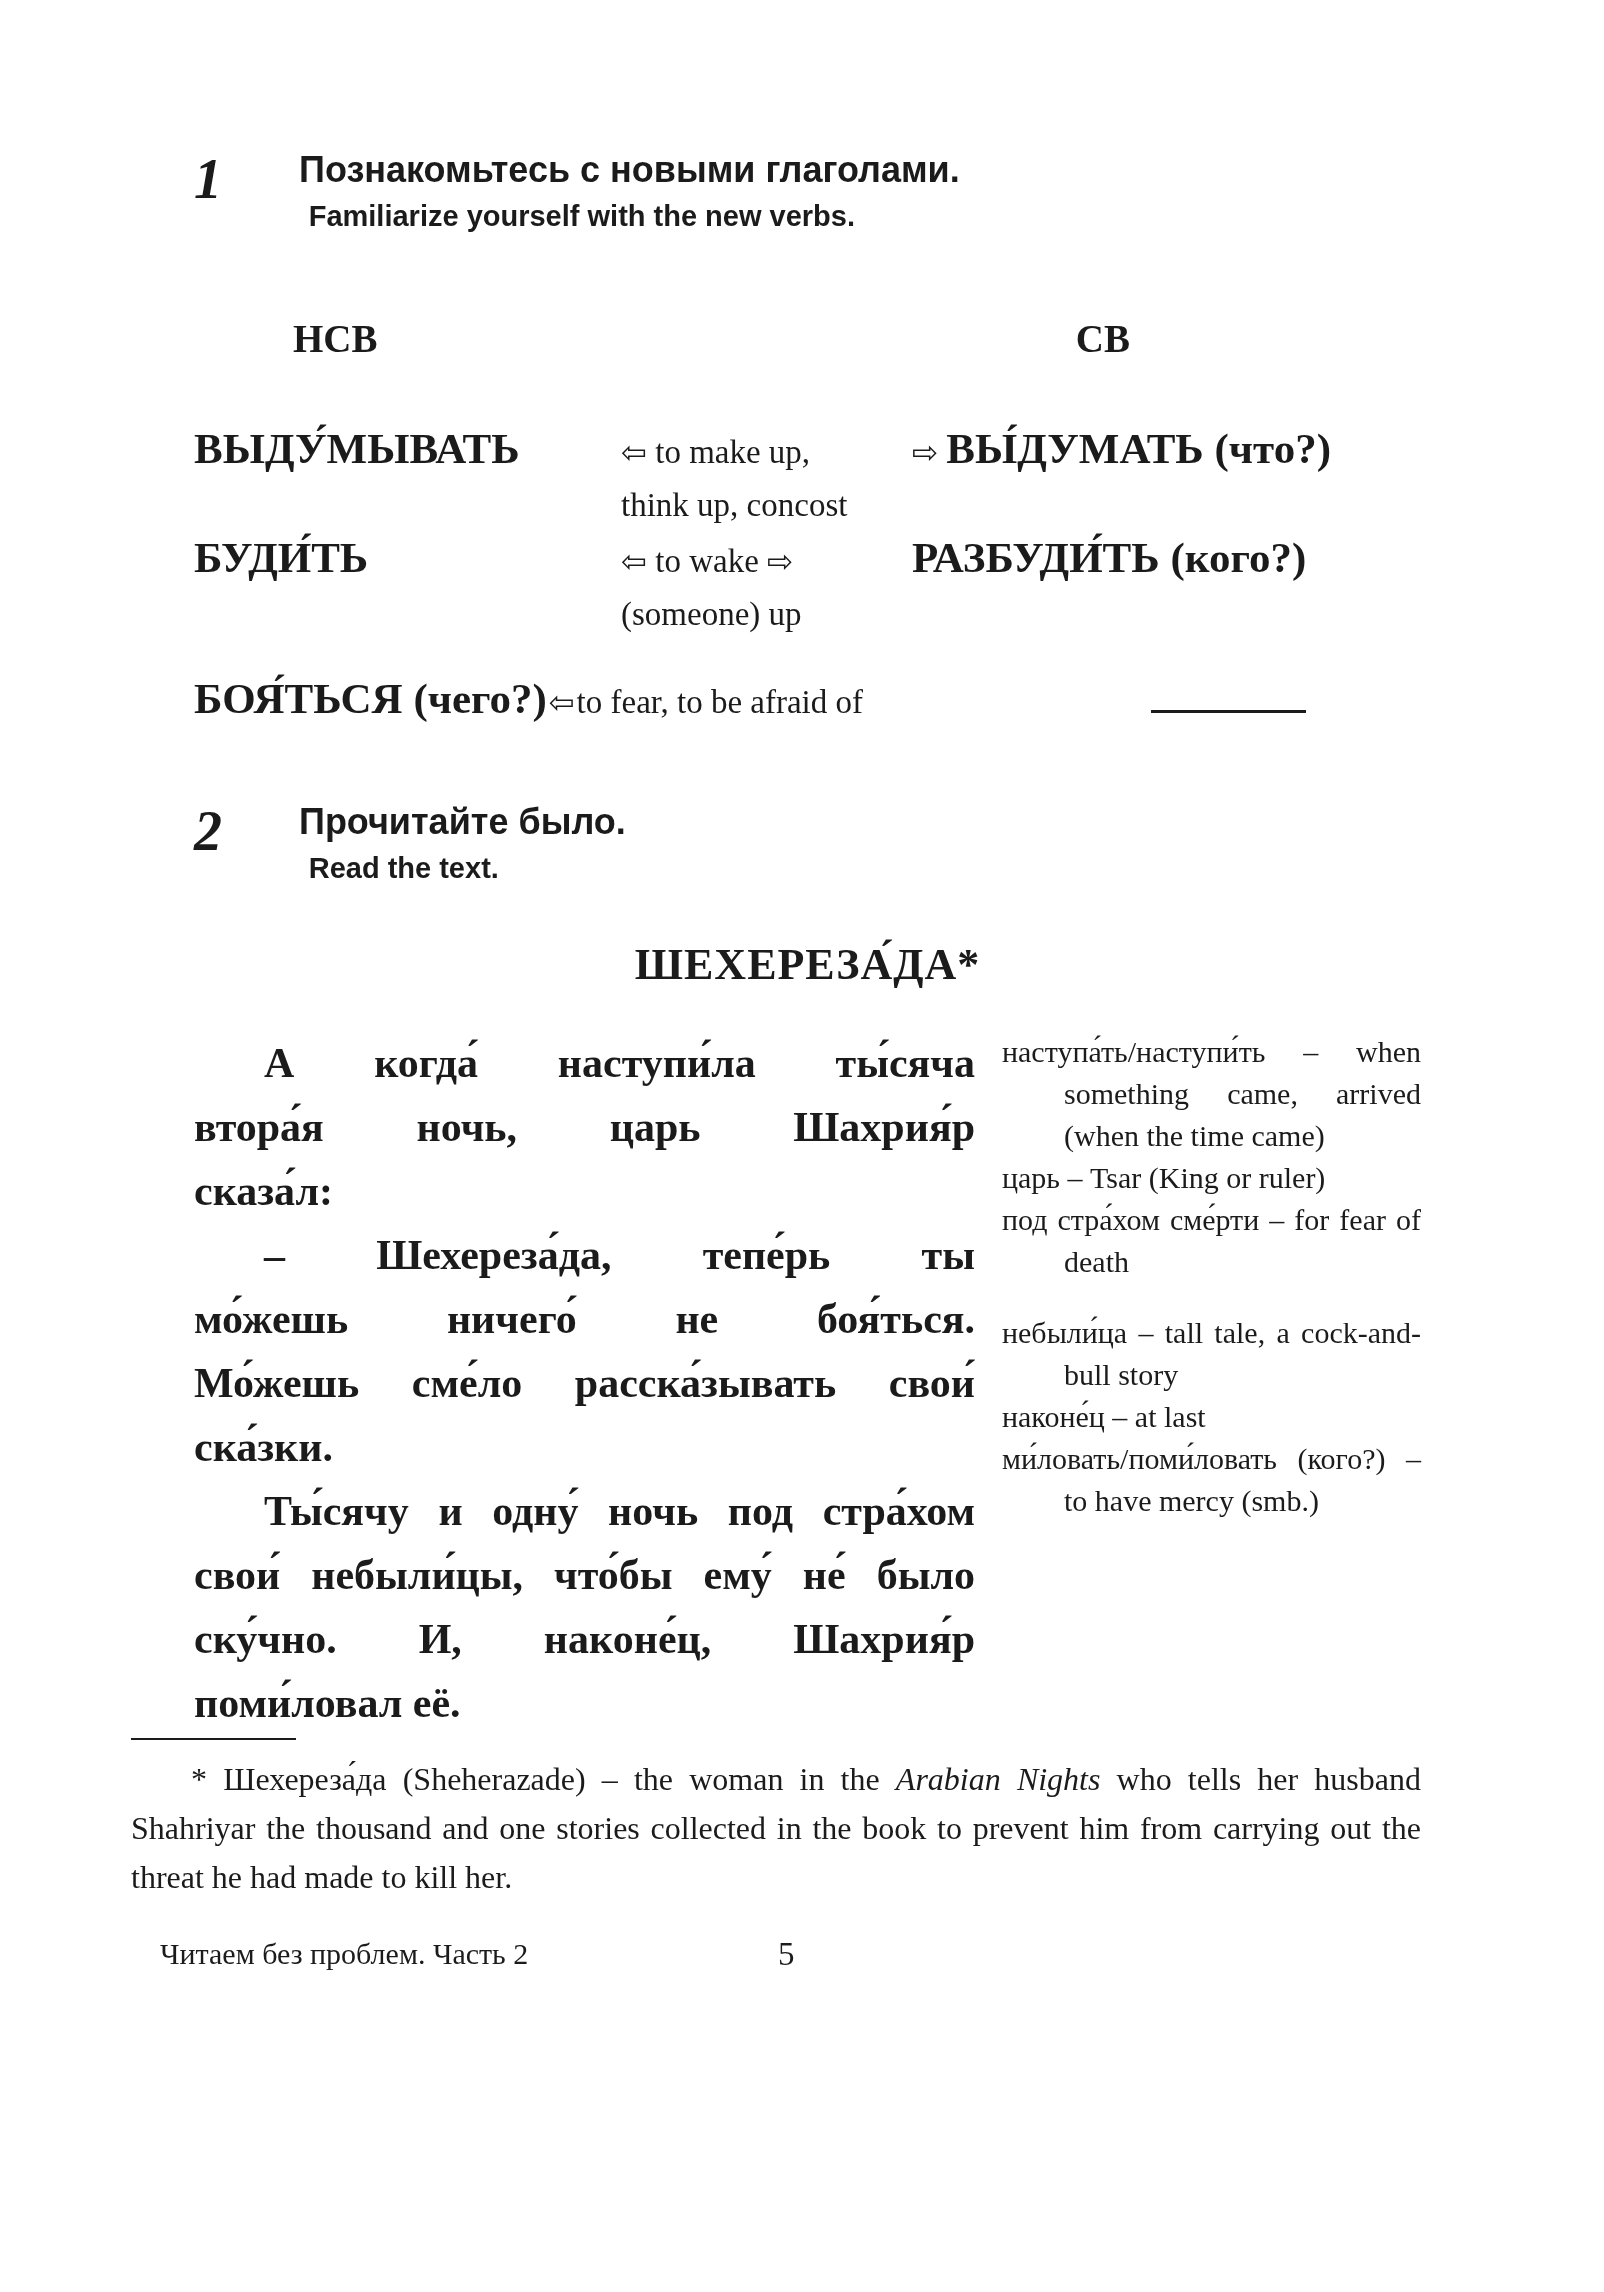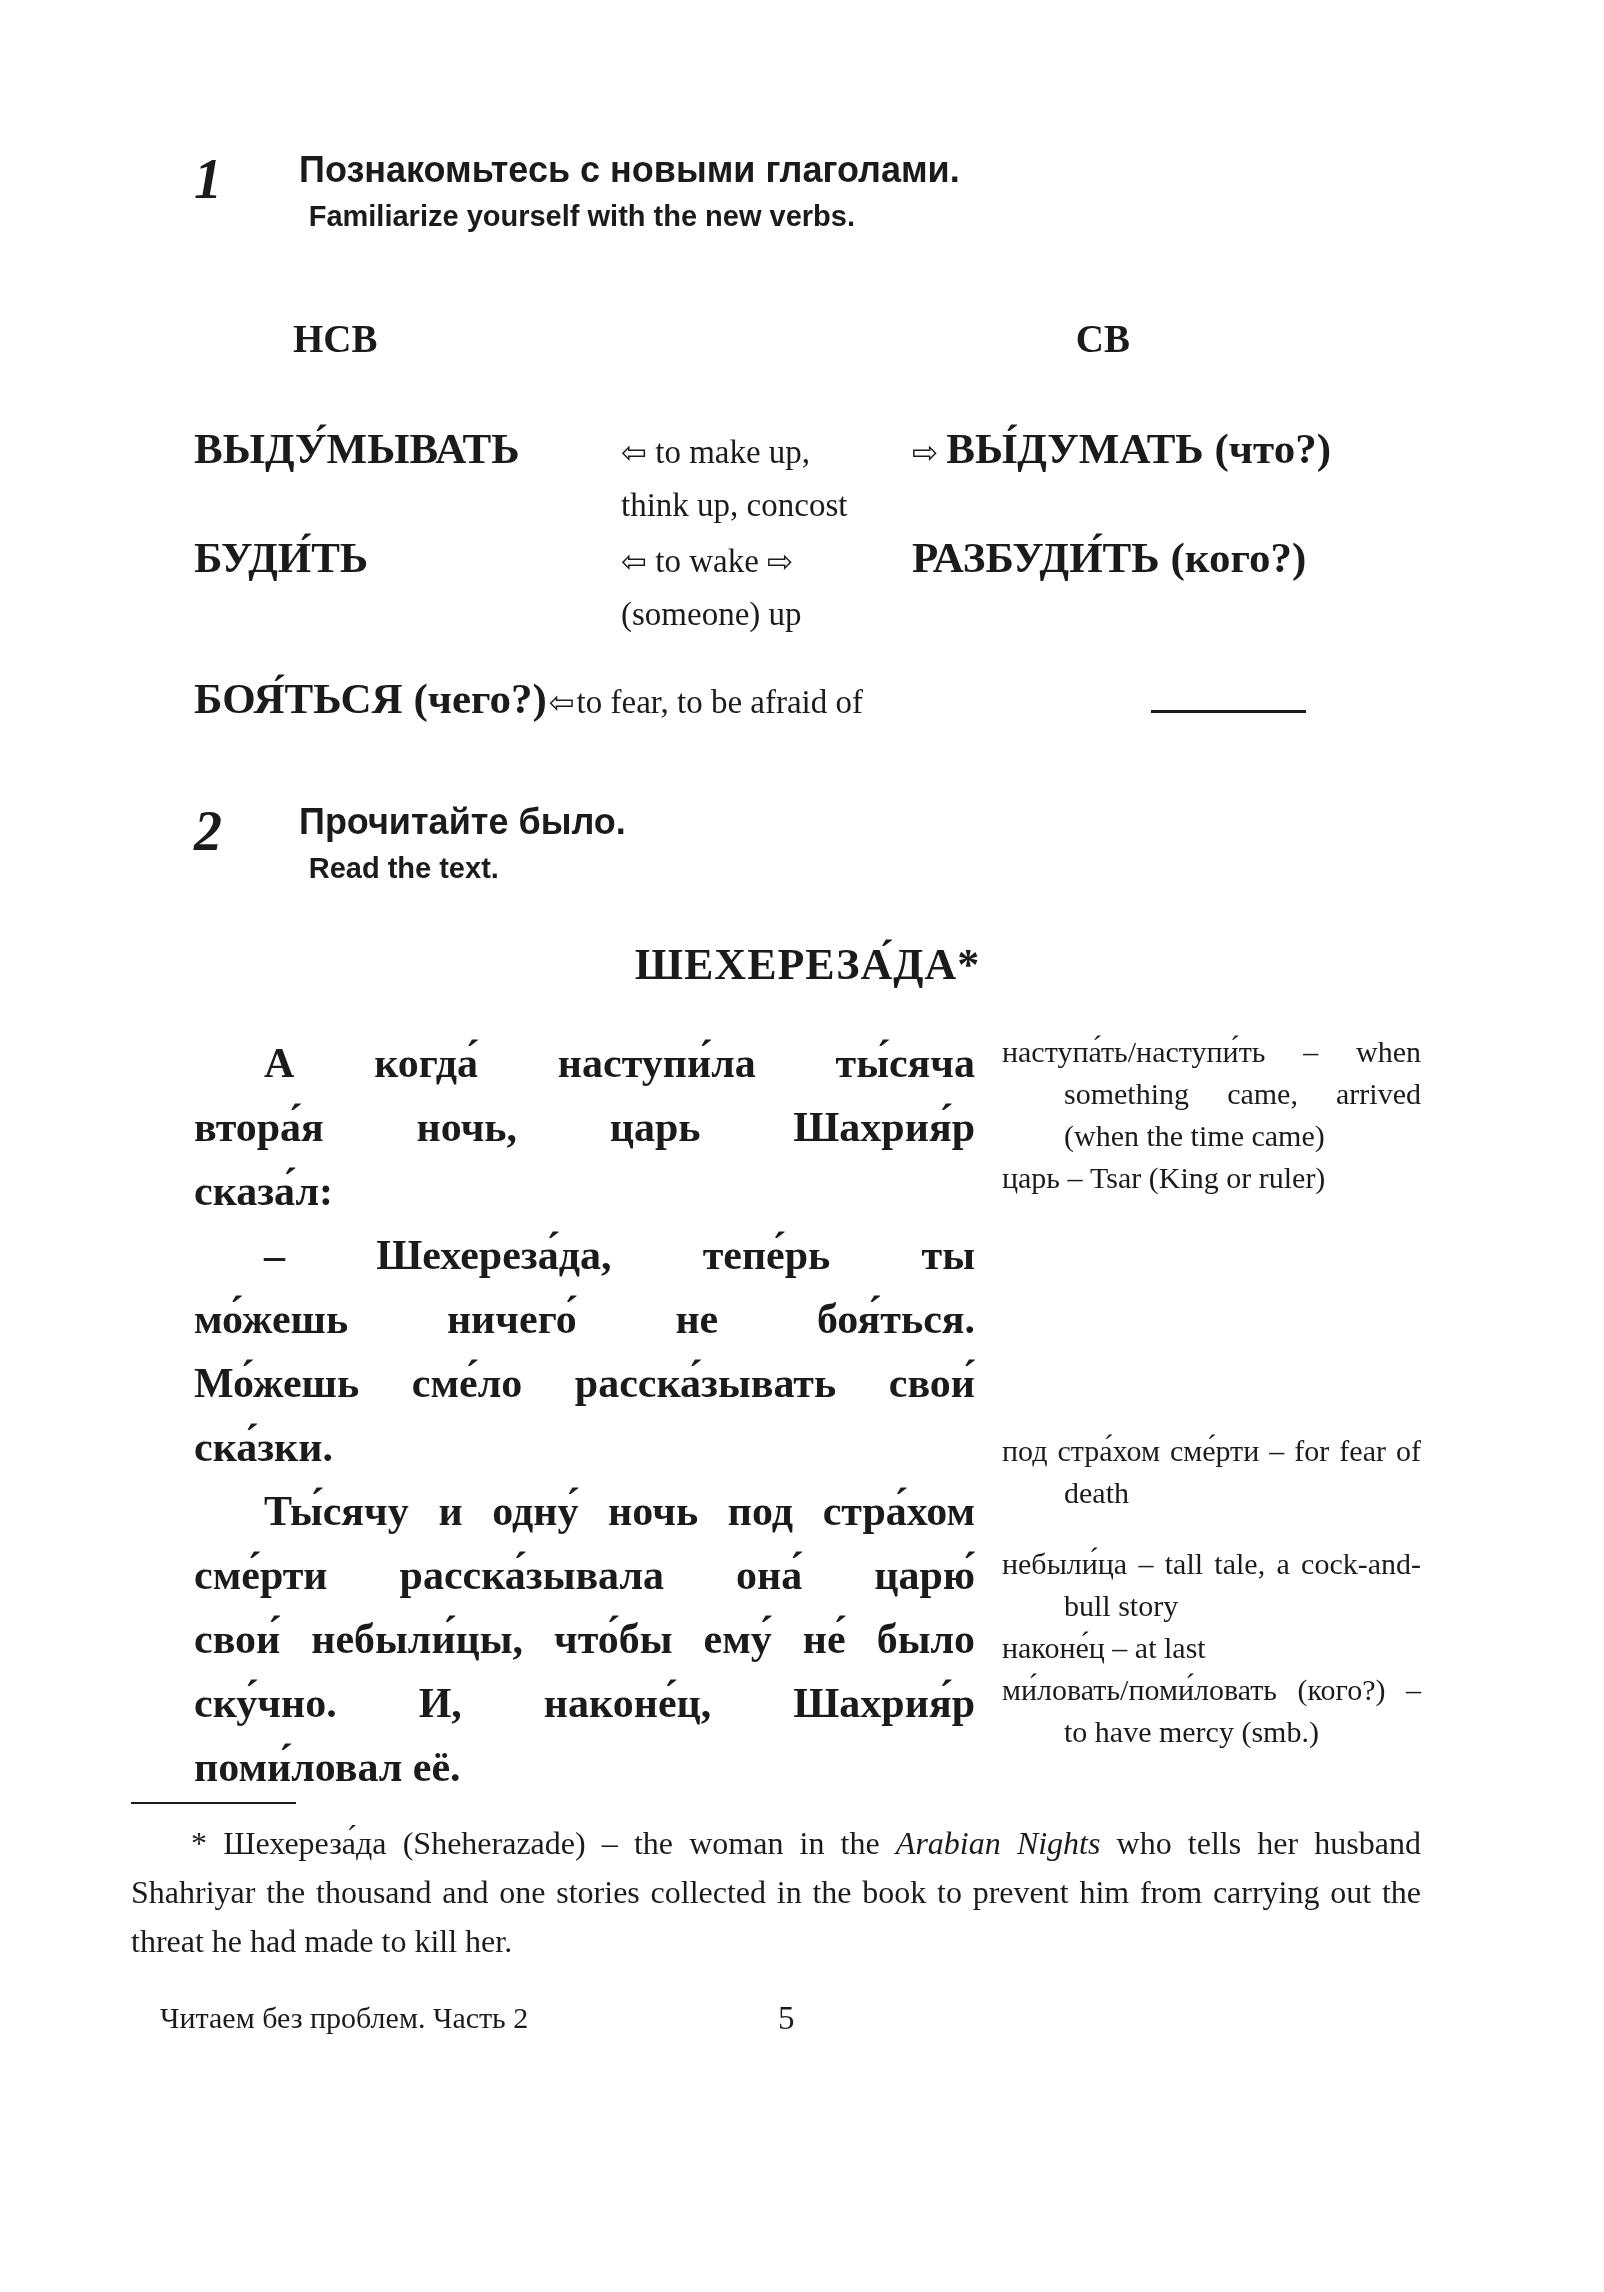--- a/index.html
+++ b/index.html
@@ -72,21 +72,21 @@
   .ln { font-size: 42px; line-height: 64px; font-weight: bold; }
   .ln.j { text-align: justify; text-align-last: justify; }
   .ln.ind { text-indent: 70px; }
   .ln.b { font-weight: 700; }
 
   .glossary { flex: 1; font-size: 30px; line-height: 42px; }
   .gl {
     padding-left: 62px; text-indent: -62px;
     text-align: justify;
   }
-  .gl.gap-lg { margin-top: 231px; }
+  .gl.gap-lg { }
   .gl.gap-sm { margin-top: 29px; }
 
   
   .footnote { margin: 3.9px 0 0 -63px; }
   .fn-rule { width: 165px; border-top: 2.9px solid #1b1b1b; }
   .fn-text {
     margin-top: 15px;
     font-size: 32px; line-height: 49px;
     text-align: justify; text-indent: 60px;
   }
@@ -152,21 +152,20 @@
   <div class="text-cols">
     <div class="main-text">
       <div class="ln j ind">А когда́ наступи́ла ты́сяча</div>
       <div class="ln j">втора́я ночь, царь Шахрия́р</div>
       <div class="ln">сказа́л:</div>
       <div class="ln j ind">– Шехереза́да, тепе́рь ты</div>
       <div class="ln j b">мо́жешь ничего́ не боя́ться.</div>
       <div class="ln j">Мо́жешь сме́ло расска́зывать свои́</div>
       <div class="ln">ска́зки.</div>
       <div class="ln j ind">Ты́сячу и одну́ ночь под стра́хом</div>
-      <div class="ln j">сме́рти расска́зывала она́ царю́</div>
       <div class="ln j">свои́ небыли́цы, что́бы ему́ не́ было</div>
       <div class="ln j">ску́чно. И, наконе́ц, Шахрия́р</div>
       <div class="ln">поми́ловал её.</div>
     </div>
 
     <div class="glossary">
       <p class="gl">наступа́ть/наступи́ть – when something came, arrived (when the time came)</p>
       <p class="gl">царь – Tsar (King or ruler)</p>
       <p class="gl gap-lg">под стра́хом сме́рти – for fear of death</p>
       <p class="gl gap-sm">небыли́ца – tall tale, a cock-and-bull story</p>

